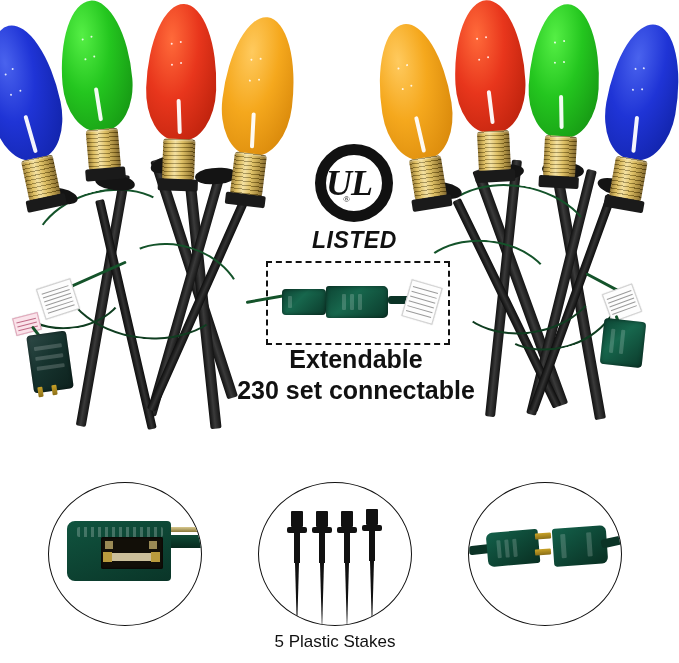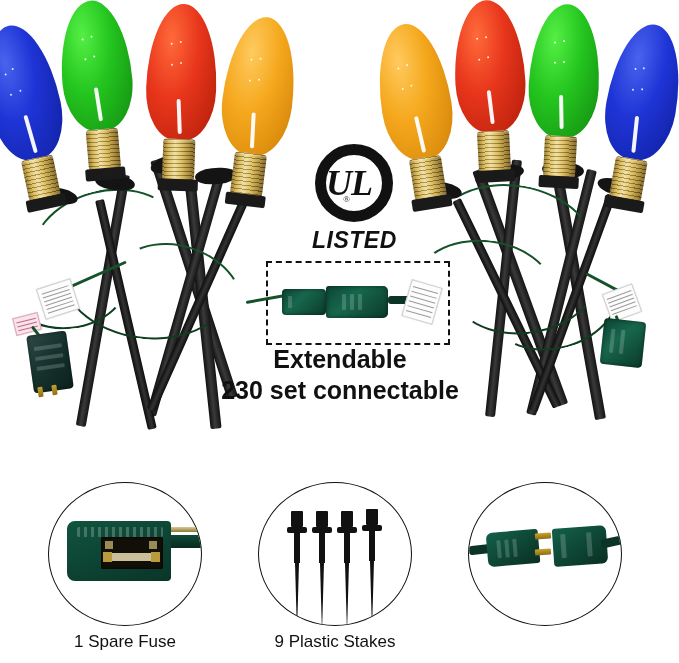--- a/index.html
+++ b/index.html
@@ -234,21 +234,21 @@
     <div class="tag" style="left:160px;top:2px;width:30px;height:36px;transform:rotate(16deg);">
       <i style="top:5px"></i>
         <i style="top:10px"></i>
         <i style="top:15px"></i>
       <i style="top:20px"></i>
         <i style="top:25px"></i>
         <i style="top:30px"></i>
     </div>
   </div>
 
-  <div class="abs" style="left:220px;top:344px;width:240px;">
+  <div class="abs" style="left:236px;top:344px;width:240px;">
     <div class="caption-ext" style="position:relative;">Extendable</div>
     <div class="caption-ext" style="position:relative;">230 set connectable</div>
   </div>
 
   <div class="abs" style="left:392px;top:0px;width:300px;height:450px;">
 
     <div class="stake" style="left:80px;top:170px;width:11px;height:250px;transform:rotate(-20deg);"></div>
     <div class="stake" style="left:120px;top:160px;width:10px;height:258px;transform:rotate(6deg);"></div>
     <div class="stake" style="left:160px;top:175px;width:11px;height:248px;transform:rotate(-10deg);"></div>
     <div class="stake" style="left:195px;top:170px;width:10px;height:252px;transform:rotate(14deg);"></div>
@@ -336,21 +336,20 @@
                     border-radius:2px;"></div>
         <div class="fuse-door">
           <div class="fuse-glass" style="left:6px;top:16px;width:48px;height:8px;"></div>
           <div class="fuse-cap" style="left:2px;top:15px;width:9px;height:10px;"></div>
           <div class="fuse-cap" style="left:50px;top:15px;width:9px;height:10px;"></div>
           <div class="fuse-cap" style="left:4px;top:4px;width:8px;height:8px;background:#9a8a55;"></div>
           <div class="fuse-cap" style="left:48px;top:4px;width:8px;height:8px;background:#9a8a55;"></div>
         </div>
       </div>
     </div>
-    <div class="fcaption">1 Spare Fuse</div>
   </div>
 
   <div class="feature" style="left:258px;top:482px;width:154px;">
     <div class="fcircle">
       <div class="pstake" style="left:32px;top:28px;">
         <div class="head"></div>
           <div class="flange"></div>
           <div class="shaft"></div>
           <div class="spike"></div>
       </div>
@@ -366,21 +365,21 @@
           <div class="shaft"></div>
           <div class="spike"></div>
       </div>
       <div class="pstake" style="left:107px;top:26px;">
         <div class="head"></div>
           <div class="flange"></div>
           <div class="shaft"></div>
           <div class="spike"></div>
       </div>
     </div>
-    <div class="fcaption">9 Plastic Stakes</div>
+    <div class="fcaption">5 Plastic Stakes</div>
   </div>
 
   <div class="feature" style="left:468px;top:482px;width:154px;">
     <div class="fcircle">
       <div class="c3-cord" style="left:0px;top:62px;width:24px;height:9px;transform:rotate(-6deg);"></div>
       <div class="c3-male" style="left:18px;top:48px;width:52px;height:34px;transform:rotate(-5deg);">
         <div class="plug-rib" style="left:10px;top:8px;width:4px;height:18px;"></div>
         <div class="plug-rib" style="left:18px;top:8px;width:4px;height:18px;"></div>
         <div class="plug-rib" style="left:26px;top:8px;width:4px;height:18px;"></div>
       </div>

